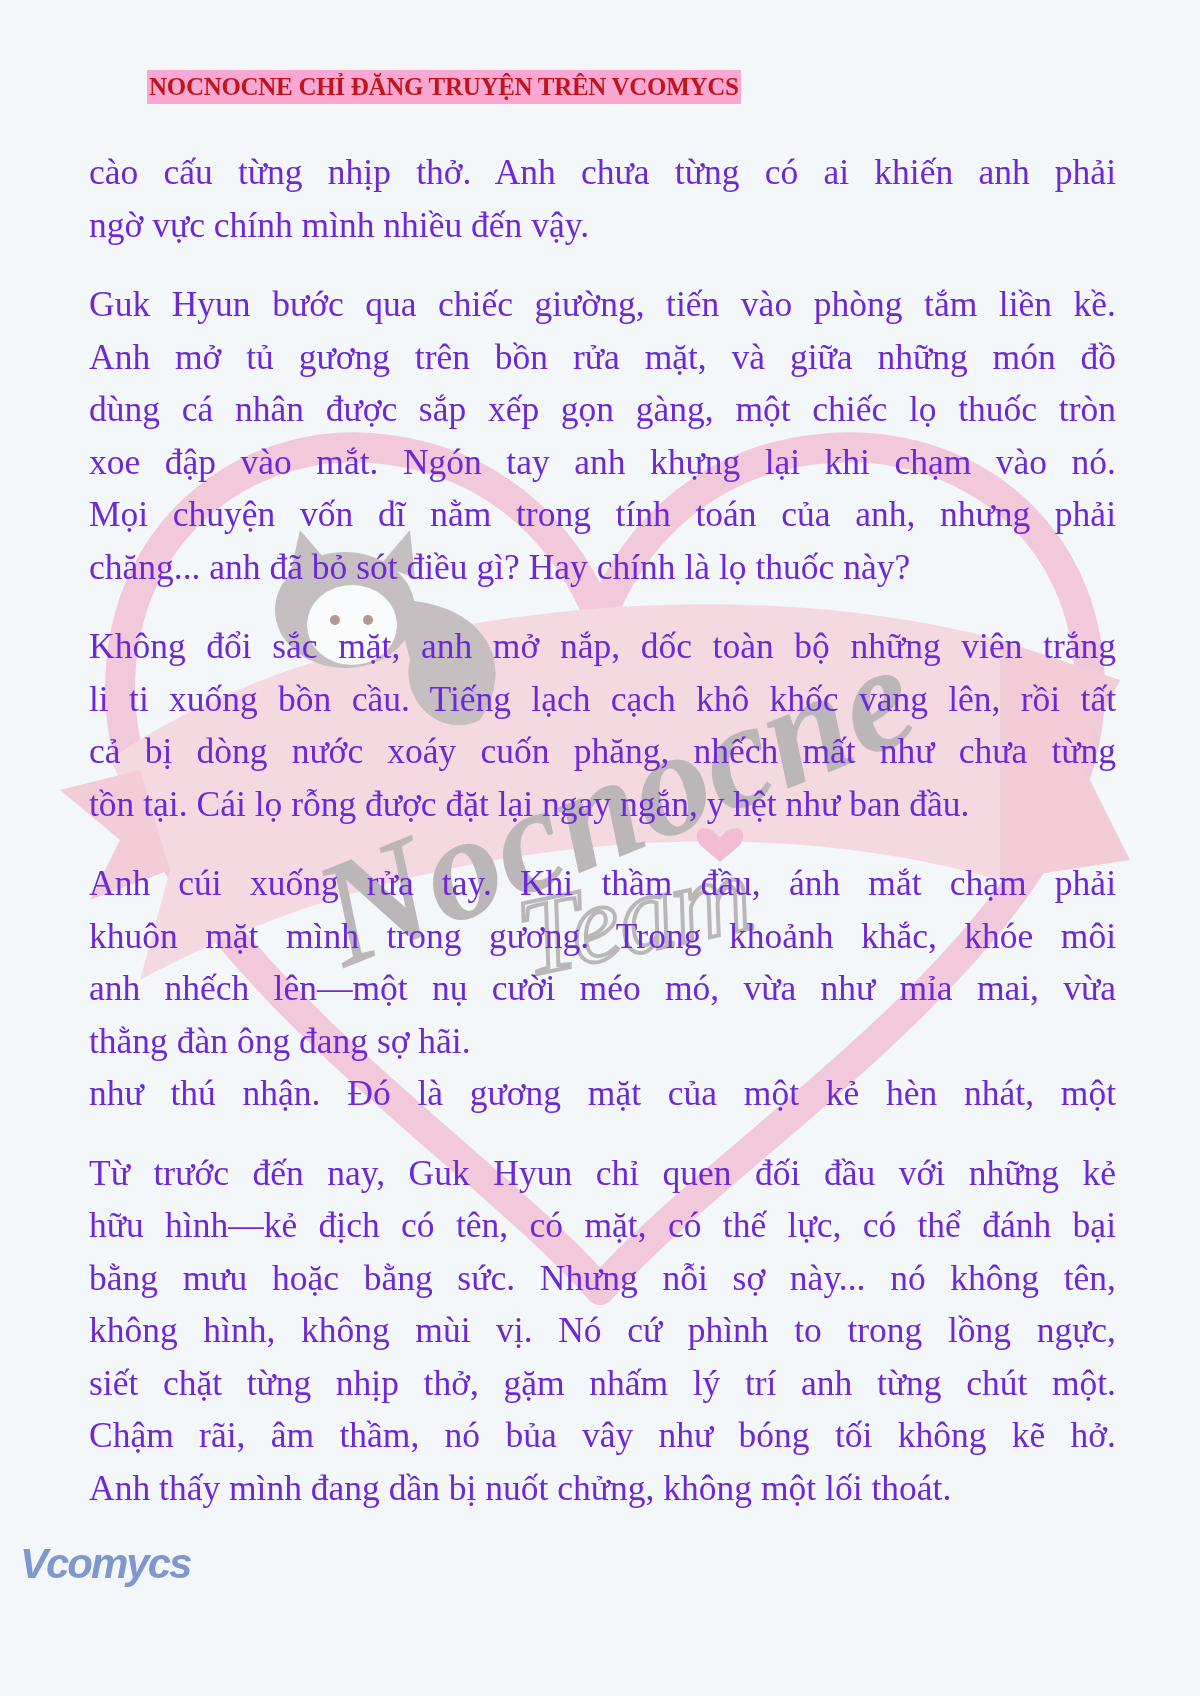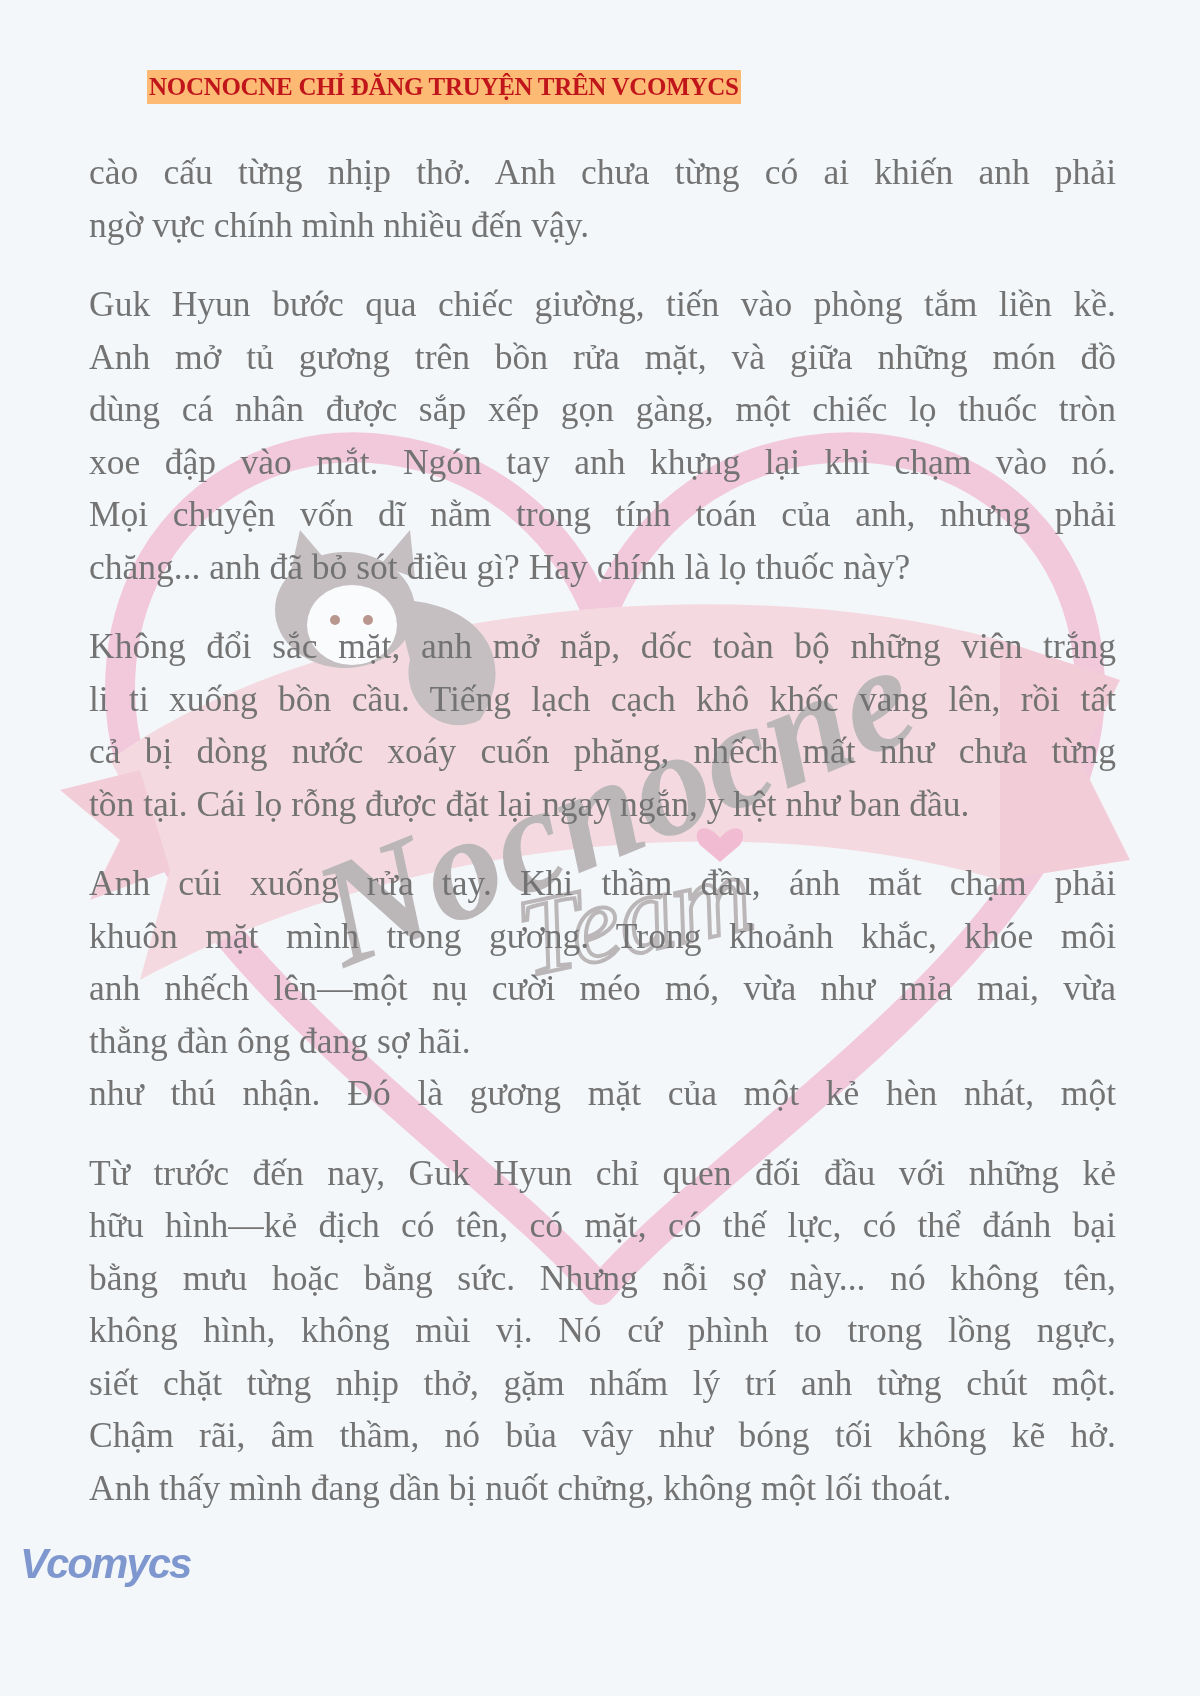--- a/index.html
+++ b/index.html
@@ -5,32 +5,32 @@
   html, body { margin: 0; padding: 0; }
   body {
     width: 1200px; height: 1696px; overflow: hidden;
     background: #f4f7f9;
     position: relative;
     font-family: "Liberation Serif", "DejaVu Serif", serif;
   }
   .watermark { position: absolute; left: 0; top: 0; width: 1200px; height: 1696px; pointer-events: none; }
   .header-banner {
     position: absolute; left: 147px; top: 70px;
-    background: #fdba74;
+    background: #f9a8d4;
     color: #c0161b;
     font-family: "Liberation Serif", serif;
     font-weight: bold;
     font-size: 25px;
     letter-spacing: -0.3px;
     padding: 0 2px;
     line-height: 34px;
   }
   .content {
     position: absolute; left: 89px; top: 146px; width: 1027px;
-    color: #737373;
+    color: #6d28d9;
     font-size: 35.5px;
     line-height: 52.5px;
     text-align: justify;
   }
   .content p { margin: 0 0 27px 0; }
   .line { display: block; text-align-last: justify; white-space: nowrap; }
   .line.last { text-align-last: left; }
   .footer-logo {
     position: absolute; left: 20px; top: 1540px;
     font-family: "Liberation Sans", sans-serif;

